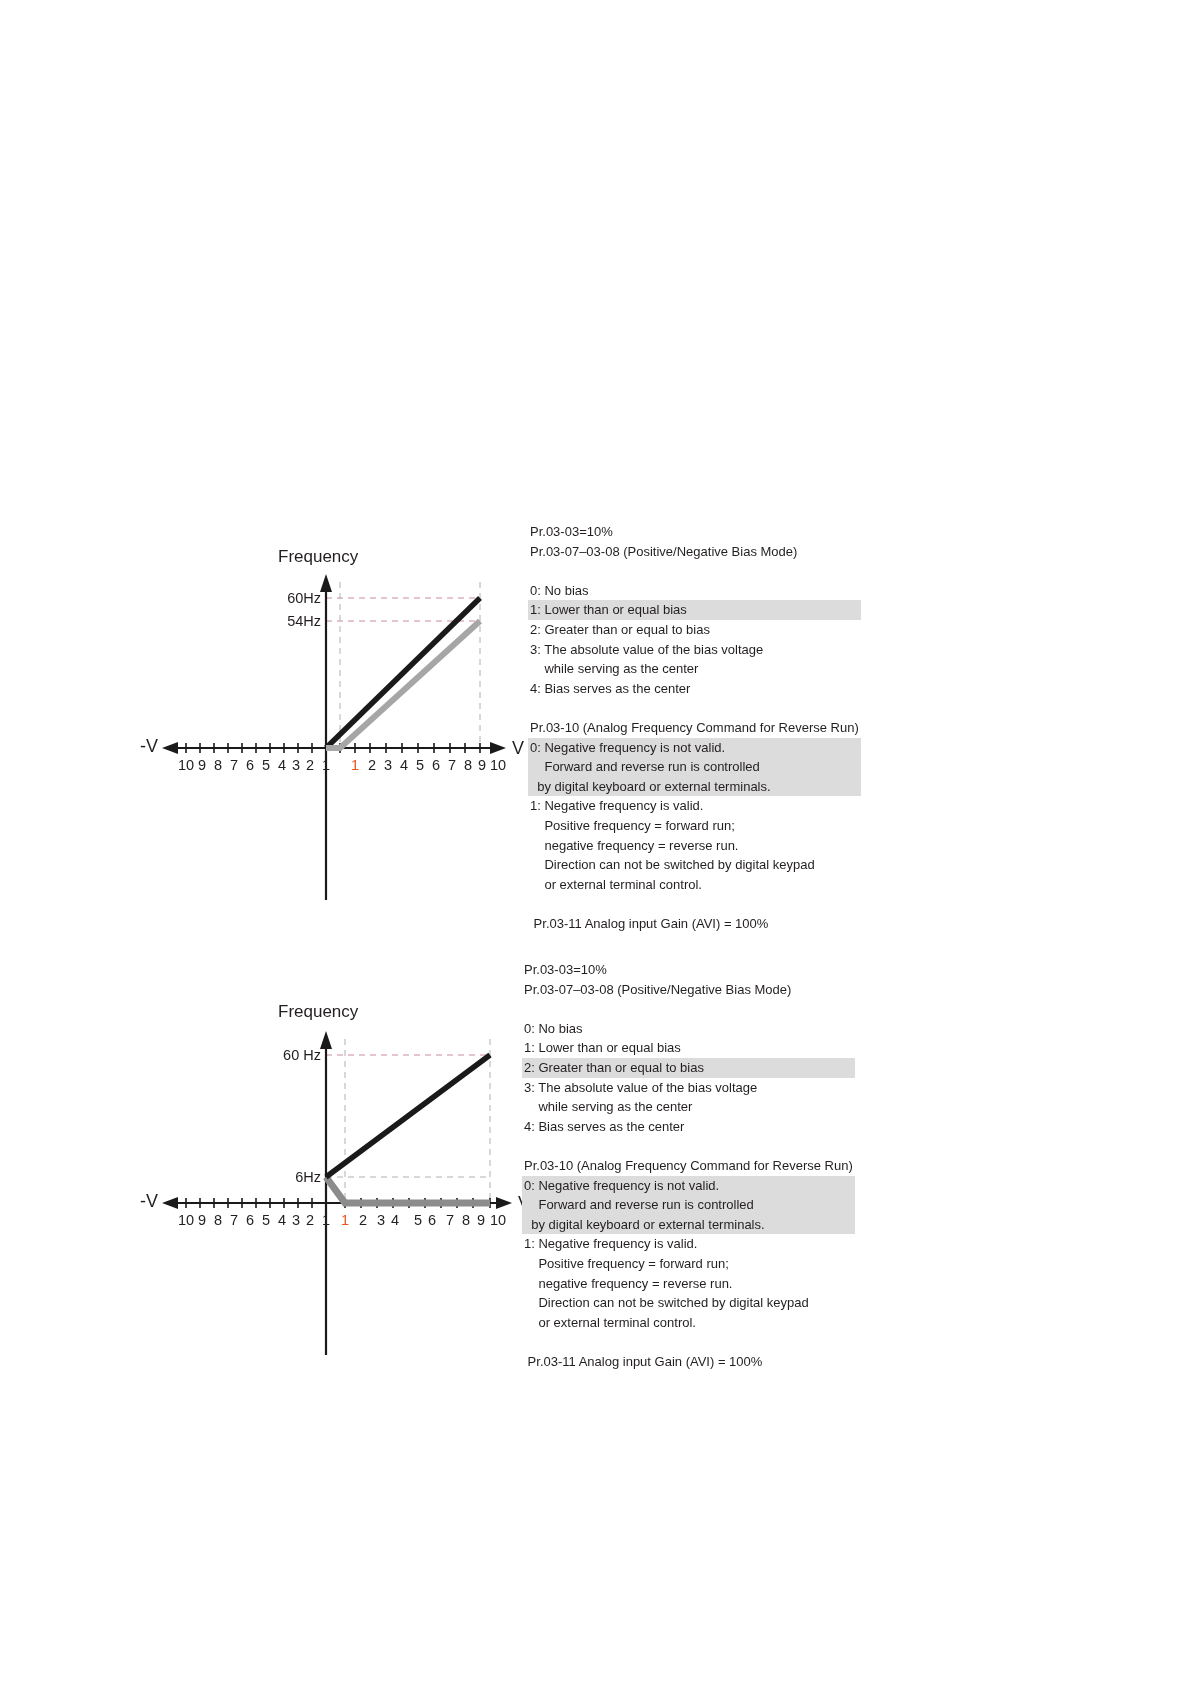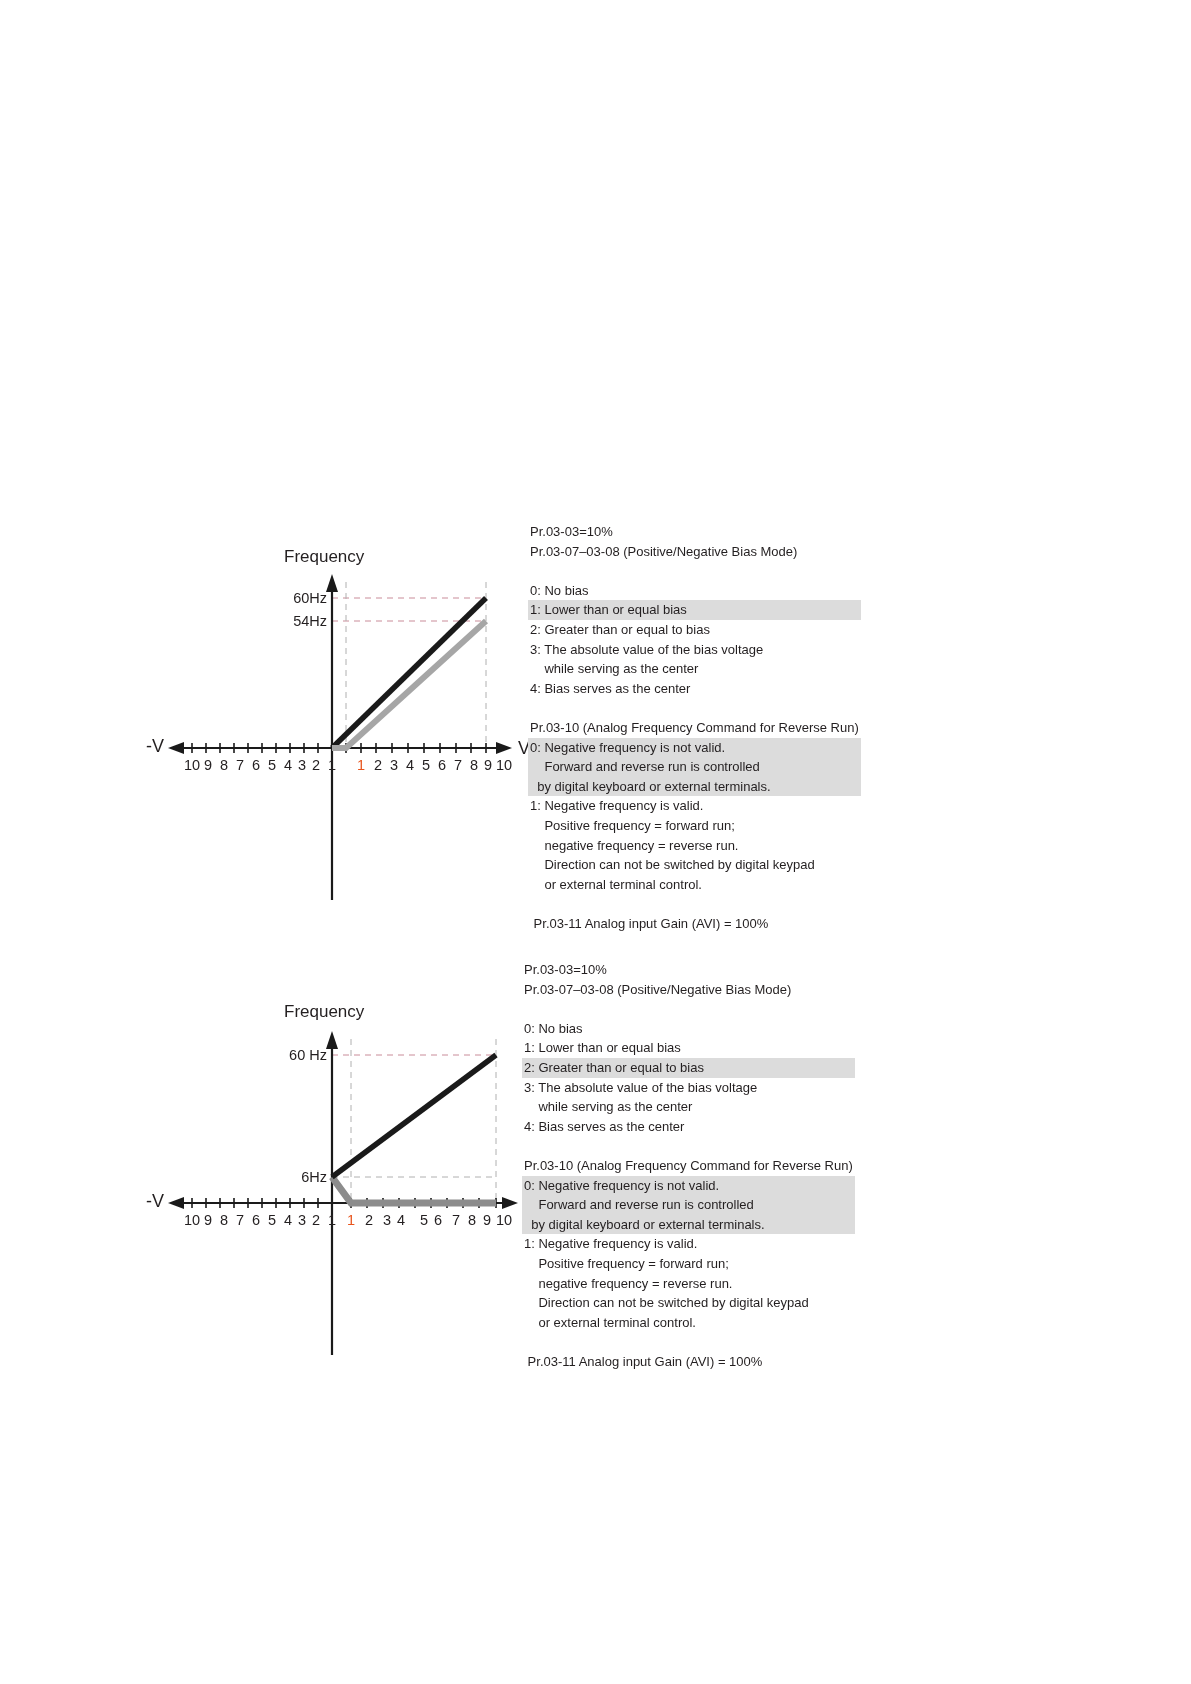--- a/index.html
+++ b/index.html
@@ -2,21 +2,21 @@
 <html><head>
 <meta charset="utf-8">
 <style>
   html,body{margin:0;padding:0;background:#fff;}
   body{width:1191px;height:1684px;position:relative;
        font-family:"Liberation Sans","DejaVu Sans",sans-serif;color:#231f20;}
   .figure{position:absolute;left:0;width:1191px;}
   #figure-1{top:500px;height:460px;}
   #figure-2{top:955px;height:430px;}
 
-  .chart{position:absolute;left:156px;top:0;width:380px;height:430px;text-align:right;}
+  .chart{position:absolute;left:150px;top:0;width:380px;height:430px;text-align:right;}
   .chart svg{display:block;overflow:visible;}
 
   .textblock{position:absolute;font-size:13px;line-height:19.6px;
              white-space:pre;}
   #text-1{left:528px;top:22px;}
   #text-2{left:522px;top:5px;}
   .tline{display:block;height:19.6px;padding:0 2px;}
   .tline.hl{background:#dcdcdc;}
   .tline.gap{height:19.6px;}
 

